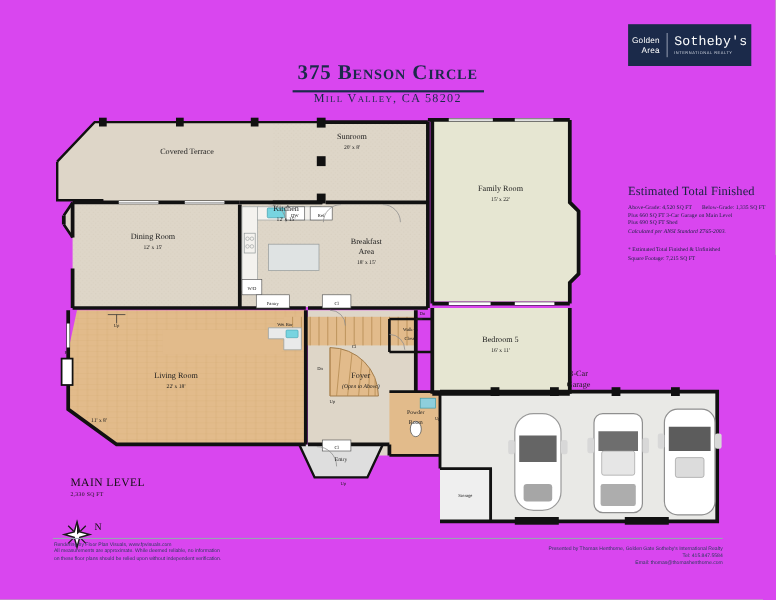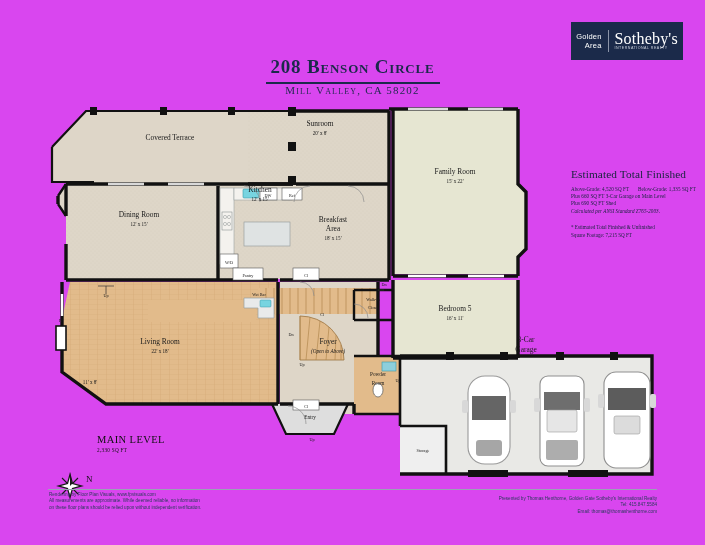--- a/index.html
+++ b/index.html
@@ -6,40 +6,40 @@
   body{font-family:"Liberation Serif",serif;}
   #page{position:relative;width:705px;height:545px;background:#d946ef;overflow:hidden;}
 
   
   #logo{position:absolute;left:571px;top:22px;width:112px;height:38px;background:#1b2a4a;
         display:flex;align-items:center;justify-content:center;}
   #logo .lg-left{color:#fff;font-size:7.5px;line-height:9px;text-align:right;padding-right:6px;
         font-family:"Liberation Sans",sans-serif;letter-spacing:.2px;}
   #logo .lg-div{width:1px;height:22px;background:#8a93a8;}
   #logo .lg-right{padding-left:6px;text-align:left;}
-  #logo .lg-s{color:#fff;font-size:16px;font-family:Liberation Serif, serif;line-height:13px;letter-spacing:.2px;}
+  #logo .lg-s{color:#fff;font-size:12px;font-family:Liberation Mono, monospace;line-height:13px;letter-spacing:.2px;}
   #logo .lg-sub{color:#cdd3de;font-size:3.6px;font-family:"Liberation Sans",sans-serif;letter-spacing:.5px;line-height:6px;}
 
   
   #title{position:absolute;left:0;top:56px;width:705px;text-align:center;}
   #title .t1{font-size:19px;color:#1b2a4a;letter-spacing:.8px;font-variant:small-caps;font-weight:bold;}
   #title .rule{width:174px;height:1.5px;background:#1b2a4a;margin:4px auto 0 auto;}
   #subtitle{position:absolute;left:0;top:84px;width:705px;text-align:center;
         font-size:11px;color:#1b2a4a;letter-spacing:1.2px;font-variant:small-caps;}
 
   
   #info{position:absolute;left:533px;top:168px;width:152px;color:#17233d;margin-left:38px;}
   #info .hd{font-size:11.3px;line-height:13.5px;letter-spacing:.1px;}
   #info .sm{font-size:5.1px;line-height:7.4px;margin-top:4px;font-family:"Liberation Serif",serif;letter-spacing:.05px;}
   #info .sm .two{display:flex;gap:9px;}
   #info .ital{font-style:italic;}
   #info .note{font-size:5.1px;line-height:7.4px;margin-top:9px;}
 
   
-  #mainlevel{position:absolute;left:64px;top:434px;color:#111;margin-left:33px;}
+  #mainlevel{position:absolute;left:64px;top:434px;color:#111;}
   #mainlevel .ml1{font-size:10.5px;letter-spacing:.4px;}
   #mainlevel .ml2{font-size:5.2px;letter-spacing:.3px;margin-top:2px;}
 
   
   #compass{position:absolute;left:56px;top:468px;width:54px;height:34px;}
   #compass .nlab{position:absolute;left:30px;top:6px;font-size:9px;color:#111;}
 
   
   #footrule{position:absolute;left:48px;top:489px;width:609px;height:1px;background:#9aa3b5;}
   #footL{position:absolute;left:49px;top:492px;font-family:"Liberation Sans",sans-serif;
@@ -68,21 +68,21 @@
       <div>Area</div>
     </div>
     <div class="lg-div"></div>
     <div class="lg-right">
       <div class="lg-s">Sotheby's</div>
       <div class="lg-sub">INTERNATIONAL REALTY</div>
     </div>
   </div>
 
   <div id="title">
-    <div class="t1">208 Benson Circle</div>
+    <div class="t1">375 Benson Circle</div>
     <div class="rule"></div>
   </div>
   <div id="subtitle">Mill Valley, CA 58202</div>
 
   <div id="info">
     <div class="hd">Estimated Total Finished</div>
     <div class="sm">
       <div class="two">
         <span>Above-Grade: 4,520 SQ FT</span>
         <span>Below-Grade: 1,335 SQ FT</span>

